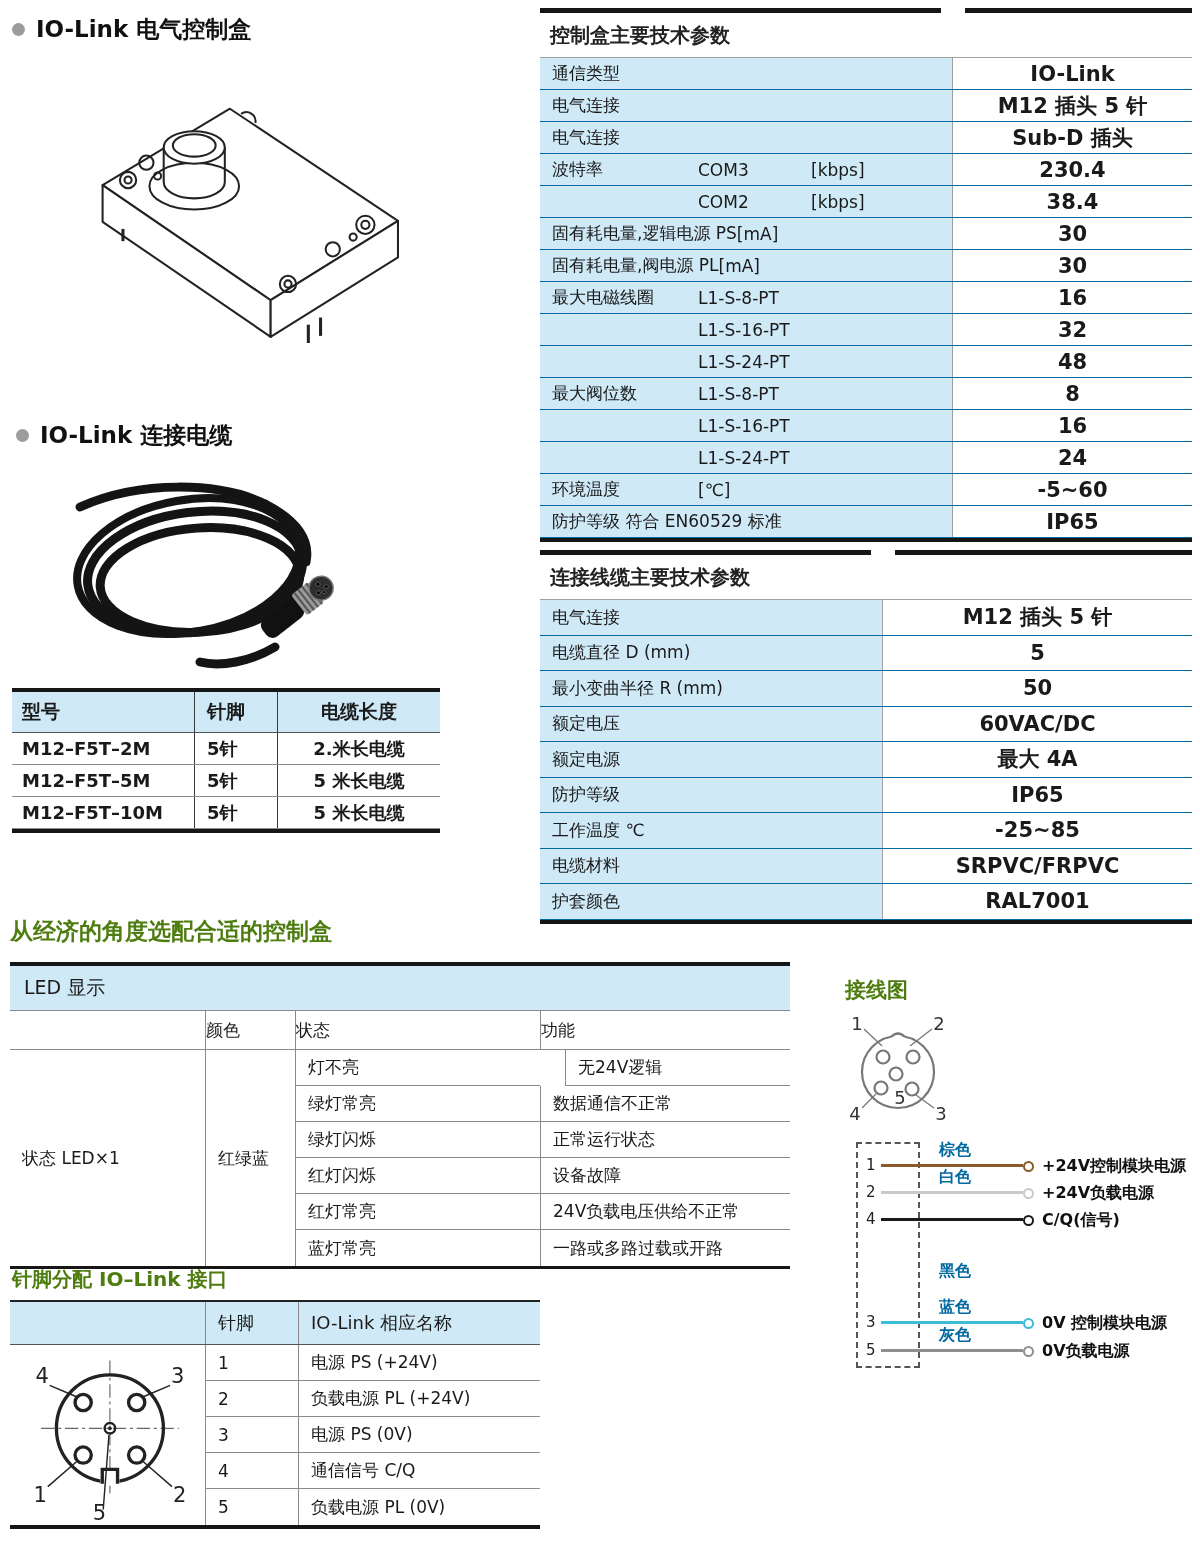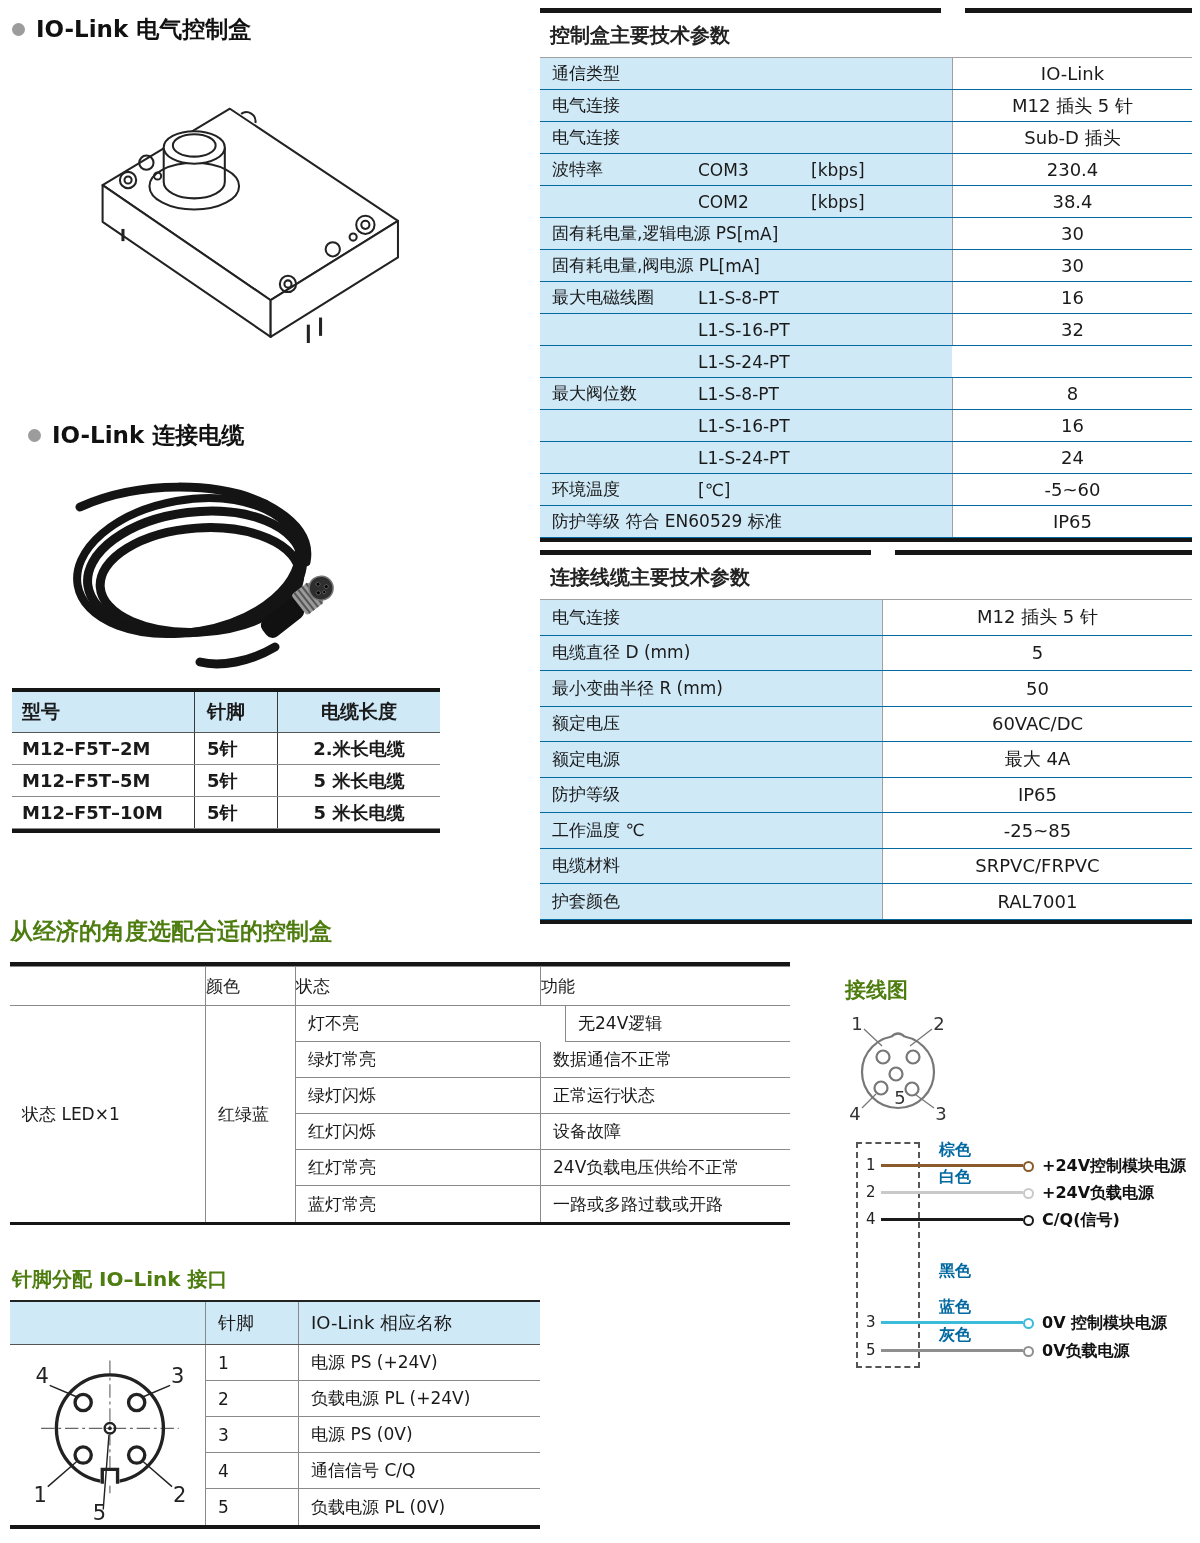--- a/index.html
+++ b/index.html
@@ -12,21 +12,21 @@
   .h3{position:absolute;font-weight:bold;color:#4d7c0f;}
 
   
   .spec{position:absolute;}
   .topbar{display:flex;gap:24px;}
   .topbar .seg{height:5px;background:#161616;}
   .spec-title{font-size:20px;font-weight:bold;padding:9px 0 8px 10px;color:#222;}
   .spec-rows{border-top:1px solid #a0a0a0;}
   .srow{display:flex;border-bottom:1px solid #0369a1;}
   .sleft{background:#cfe9f7;display:flex;align-items:center;padding-left:12px;font-size:17px;}
-  .sright{flex:1;display:flex;align-items:center;justify-content:center;font-size:18px;border-left:1px solid #a0a0a0;}
+  .sright{flex:1;display:flex;align-items:center;justify-content:center;font-size:21px;border-left:1px solid #a0a0a0;font-weight:bold;}
   .botbar{height:4px;background:#161616;}
   .t1 .srow{height:31px;} .t1 .sleft{width:400px;}
   .t2 .srow{height:34.5px;} .t2 .sleft{width:330px;}
   .p1{min-width:146px;white-space:nowrap;}
   .p2{min-width:113px;white-space:nowrap;}
   .p2:empty{min-width:0;}
   .p3{white-space:nowrap;}
 
   
   .model{position:absolute;left:12px;top:688px;width:428px;font-weight:bold;}
@@ -108,21 +108,21 @@
       <circle cx="104" cy="106" r="3.5"></circle>
       <circle cx="276" cy="178" r="7"></circle>
       <circle cx="296" cy="166" r="3.5"></circle>
 
       <line x1="252" y1="252" x2="252" y2="270" stroke-width="3"></line>
       <line x1="264" y1="245" x2="264" y2="263" stroke-width="3"></line>
       <line x1="70" y1="158" x2="70" y2="170" stroke-width="3"></line>
     </g>
   </svg>
 
-  <div class="sec-heading" style="left:28px;top:420px;">
+  <div class="sec-heading" style="left:16px;top:420px;">
     <span class="bullet"></span>
     <span>IO-Link 连接电缆</span>
   </div>
 
   <svg class="w-abs" style="left:60px;top:462px;" width="300" height="215" viewBox="0 0 300 215">
     <g fill="none" stroke="#141414" stroke-linecap="round">
       <path d="M20,45 C80,18 160,20 205,42" stroke-width="9"></path>
       <ellipse cx="135" cy="110" rx="108" ry="60" stroke-width="9" transform="rotate(-7 135 110)"></ellipse>
       <ellipse cx="140" cy="118" rx="100" ry="52" stroke-width="9" transform="rotate(-4 140 118)"></ellipse>
       <ellipse cx="128" cy="104" rx="112" ry="66" stroke-width="8" transform="rotate(-10 128 104)"></ellipse>
@@ -247,20 +247,21 @@
             <span class="p3"></span>
           </div>
           <div class="sright">32</div>
         </div>
       <div class="srow">
           <div class="sleft">
             <span class="p1"></span>
             <span class="p2">L1-S-24-PT</span>
             <span class="p3"></span>
           </div>
+          <div class="sright">48</div>
         </div>
       <div class="srow">
           <div class="sleft">
             <span class="p1">最大阀位数</span>
             <span class="p2">L1-S-8-PT</span>
             <span class="p3"></span>
           </div>
           <div class="sright">8</div>
         </div>
       <div class="srow">
@@ -343,20 +344,21 @@
           <div class="sright">RAL7001</div>
         </div>
     </div>
     <div class="botbar"></div>
   </div>
 
   <div class="h3" style="left:10px;top:916px;font-size:23px;">从经济的角度选配合适的控制盒</div>
 
   <div class="led">
     <div class="m-bar"></div>
+    <div class="led-band">LED 显示</div>
     <div class="ledgrid led-head">
       <div></div>
       <div class="bl">颜色</div>
       <div class="bl">状态</div>
       <div class="bl">功能</div>
     </div>
     <div class="ledgrid led-body">
       <div class="cell rspan" style="grid-column:1;">状态 LED×1</div>
       <div class="cell rspan bl" style="grid-column:2;">红绿蓝</div>
       <div class="cell bl bb" style="grid-column:3;grid-row:1;">灯不亮</div>

